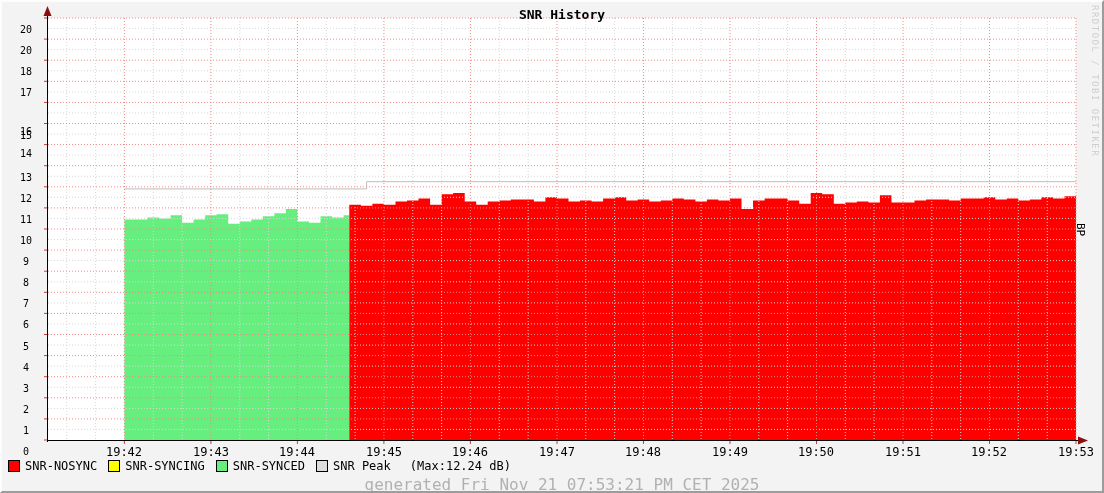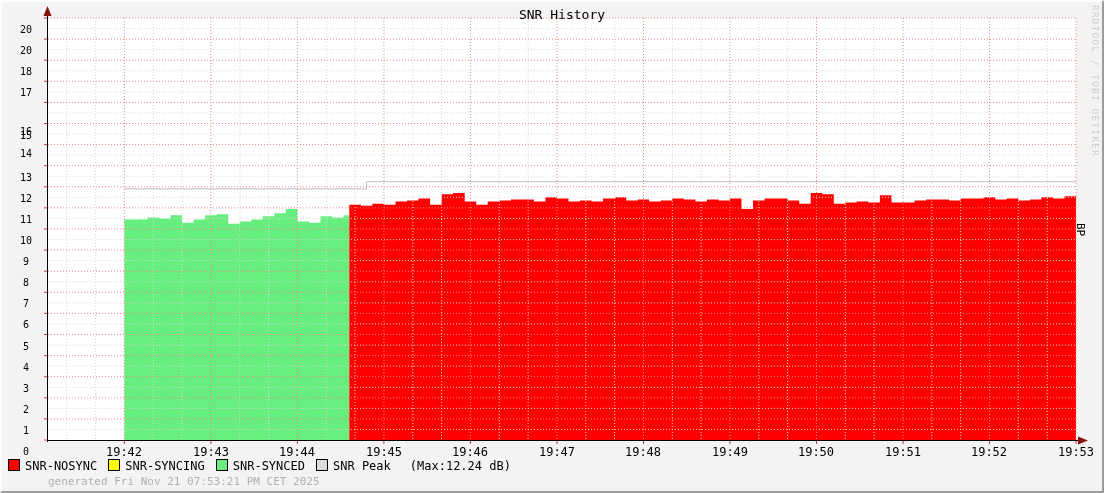--- a/index.html
+++ b/index.html
@@ -5,29 +5,29 @@
   html,body{margin:0;padding:0;background:#fff;}
   .graph{
     position:relative;width:1104px;height:493px;box-sizing:border-box;
     background:#f3f3f3;overflow:hidden;
     border-top:2px solid #fdfdfd;border-left:2px solid #fdfdfd;
     border-right:2px solid #9c9c9c;border-bottom:2px solid #9c9c9c;
     font-family:"DejaVu Sans Mono","Liberation Mono",monospace;color:#000;
   }
   svg.plot{position:absolute;left:0;top:0;}
   .title{position:absolute;top:5px;left:46px;width:1028px;text-align:center;
-         font-size:13px;font-weight:normal;}
+         font-size:13px;font-weight:bold;}
   .yl{position:absolute;left:8px;width:32px;text-align:center;font-size:10px;line-height:13px;margin-top:11px;}
   .xl{position:absolute;top:443px;width:52px;text-align:center;font-size:12px;}
   .legend{position:absolute;top:457px;left:6px;display:flex;align-items:center;font-size:12px;}
-  .li{display:flex;margin-right:11px;}
+  .li{display:flex;align-items:center;margin-right:11px;}
   .sw{width:10px;height:10px;border:1px solid #000;margin-right:5px;display:inline-block;flex:none;}
   .maxlbl{margin-left:8px;}
-  .generated{position:absolute;top:473px;left:46px;width:1028px;text-align:left;
-             color:#b1b1b1;font-size:11px;}
+  .generated{position:absolute;top:473px;left:46px;width:1028px;text-align:center;
+             color:#b1b1b1;font-size:16px;}
   .watermark{position:absolute;top:3px;right:2px;writing-mode:vertical-rl;
              font-size:9px;letter-spacing:1.5px;color:#cecece;}
   .bp{position:absolute;top:221px;left:1072px;writing-mode:vertical-rl;font-size:11px;}
 </style>
 </head>
 <body>
 
 <div class="graph">
   <svg id="plot" class="plot" width="1100" height="489" viewBox="0 0 1100 489">
       <rect x="46" y="16" width="1028" height="422" fill="#ffffff"></rect>

